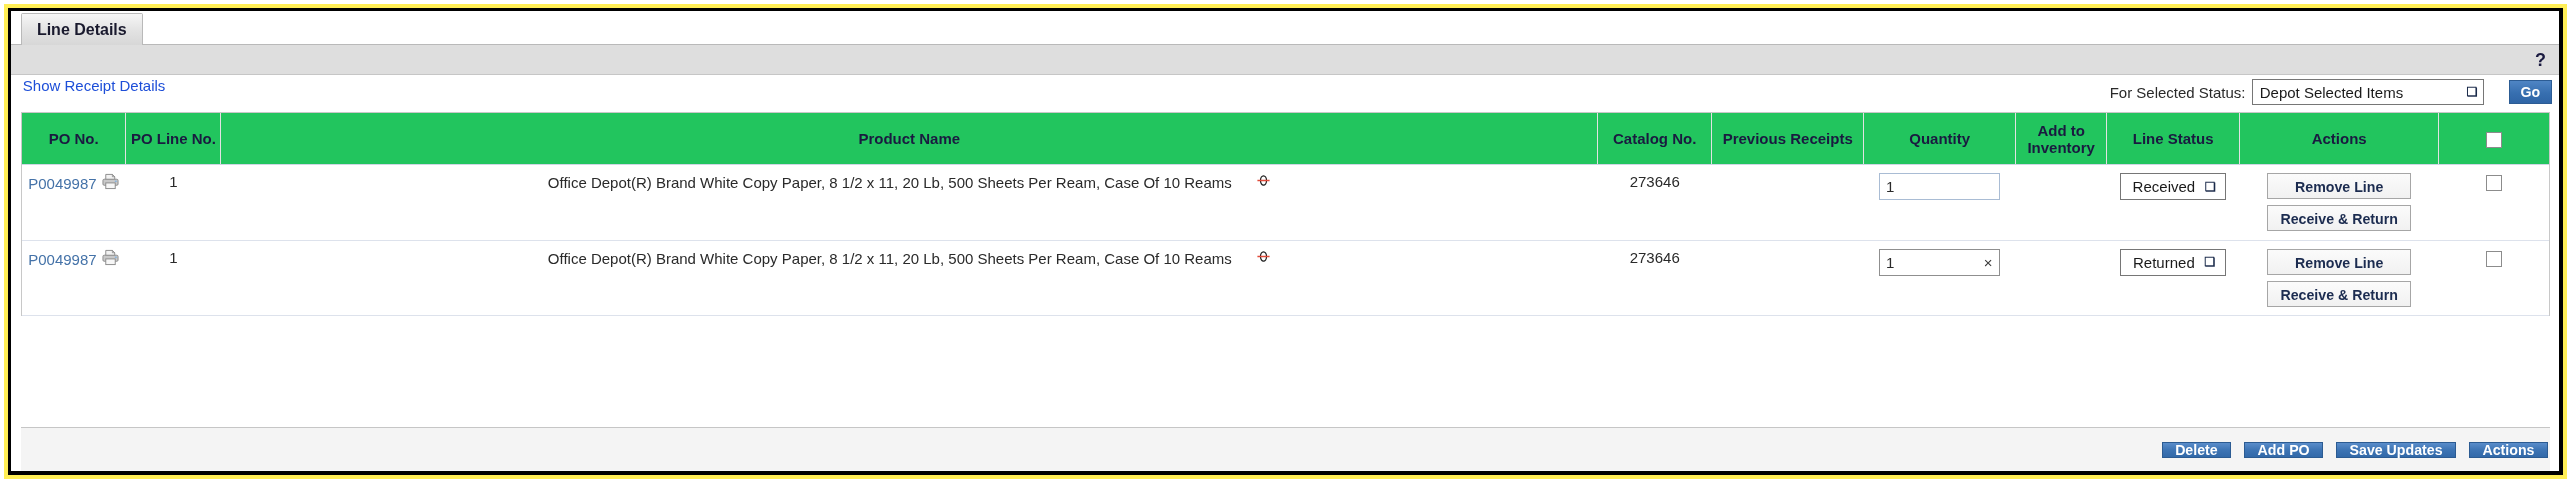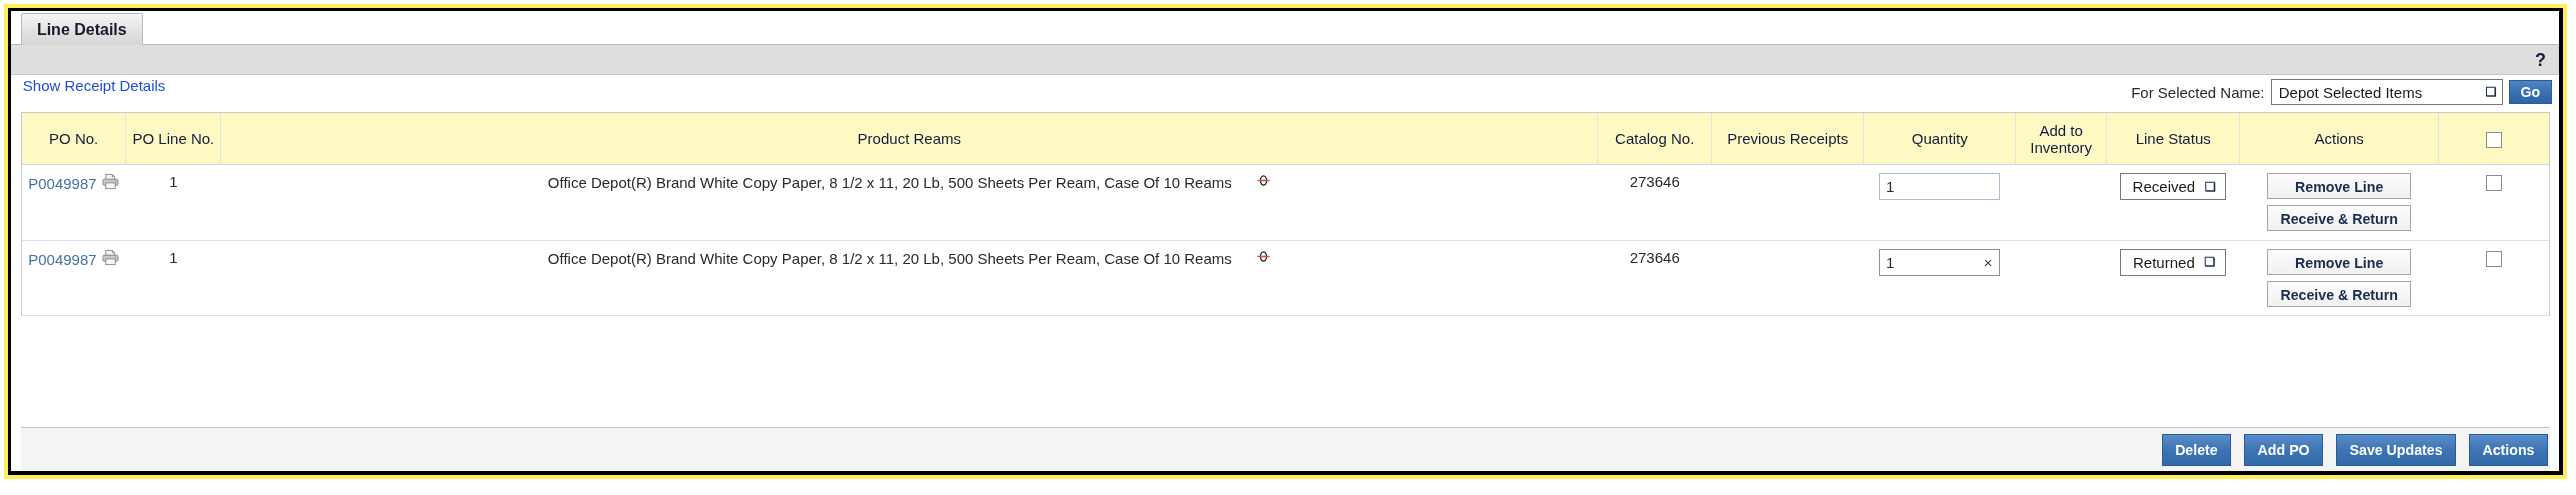--- a/index.html
+++ b/index.html
@@ -136,21 +136,21 @@
     white-space: nowrap;
   }
   .caret {
     margin-left: 9.5px;
     font-size: 12.3px;
     color: #1a2a4a;
     font-weight: bold;
     line-height: 1;
   }
   .go-btn {
-    margin-left: 6px;
+    margin-left: 25px;
     height: 24px;
     padding: 0 10.4px;
     background: linear-gradient(to bottom, #4f85c4 0%, #376fb0 55%, #2f65a6 100%);
     border: 0.9px solid #2c5c94;
     color: #ffffff;
     font-size: 14.2px;
     font-weight: bold;
     display: flex;
     align-items: center;
     cursor: pointer;
@@ -165,25 +165,25 @@
     border-bottom: none;
     background: #ffffff;
     box-sizing: border-box;
   }
   table.grid {
     width: 100%;
     border-collapse: collapse;
     table-layout: fixed;
   }
   table.grid th {
-    background: #fef9c3;
+    background: #22c55e;
     border-bottom: 1.9px solid #cfd6e4;
     border-right: 0.9px solid #e2e2e2;
     font-size: 15px;
-    font-weight: normal;
+    font-weight: bold;
     color: #1a1a40;
     height: 51px;
     vertical-align: middle;
     padding: 1.9px 3.8px;
     box-sizing: border-box;
   }
   table.grid th:last-child { border-right: none; }
   table.grid td {
     border-bottom: 1.9px solid #dde2ec;
     font-size: 15px;
@@ -304,21 +304,21 @@
     background: #f4f4f4;
     border-top: 0.9px solid #c6c6c6;
     box-sizing: border-box;
     display: flex;
     align-items: center;
     justify-content: flex-end;
     padding-right: 1.9px;
     gap: 13.3px;
   }
   .blue-btn {
-    height: 32px;
+    height: 16px;
     padding: 0 12.3px;
     background: linear-gradient(to bottom, #5a8dca 0%, #3d74b4 50%, #3269a9 100%);
     border: 0.9px solid #2b5b92;
     color: #ffffff;
     font-family: "Liberation Sans", sans-serif;
     font-size: 14.2px;
     font-weight: bold;
     cursor: pointer;
     box-sizing: border-box;
     display: inline-flex;
@@ -340,38 +340,38 @@
       </div>
 
       <div class="graybar">
         <span class="help-icon">?</span>
       </div>
 
       <div class="toolbar">
         <a class="receipt-link">Show Receipt Details</a>
 
         <div class="sel-group">
-          <span class="sel-label">For Selected Name:</span>
+          <span class="sel-label">For Selected Status:</span>
           <div class="sel-box">
             <span>Depot Selected Items</span>
             <span class="caret">❏</span>
           </div>
           <div class="go-btn">
             <span>Go</span>
           </div>
         </div>
       </div>
 
       <div class="tablewrap">
         <table class="grid">
           <thead>
             <tr>
               <th class="col-po">PO No.</th>
               <th class="col-poline">PO Line No.</th>
-              <th class="col-prod">Product Reams</th>
+              <th class="col-prod">Product Name</th>
               <th class="col-cat">Catalog No.</th>
               <th class="col-prev">Previous Receipts</th>
               <th class="col-qty">Quantity</th>
               <th class="col-inv">
                 <div>Add to</div>
                 <div>Inventory</div>
               </th>
               <th class="col-status">Line Status</th>
               <th class="col-act">Actions</th>
               <th class="col-chk">

